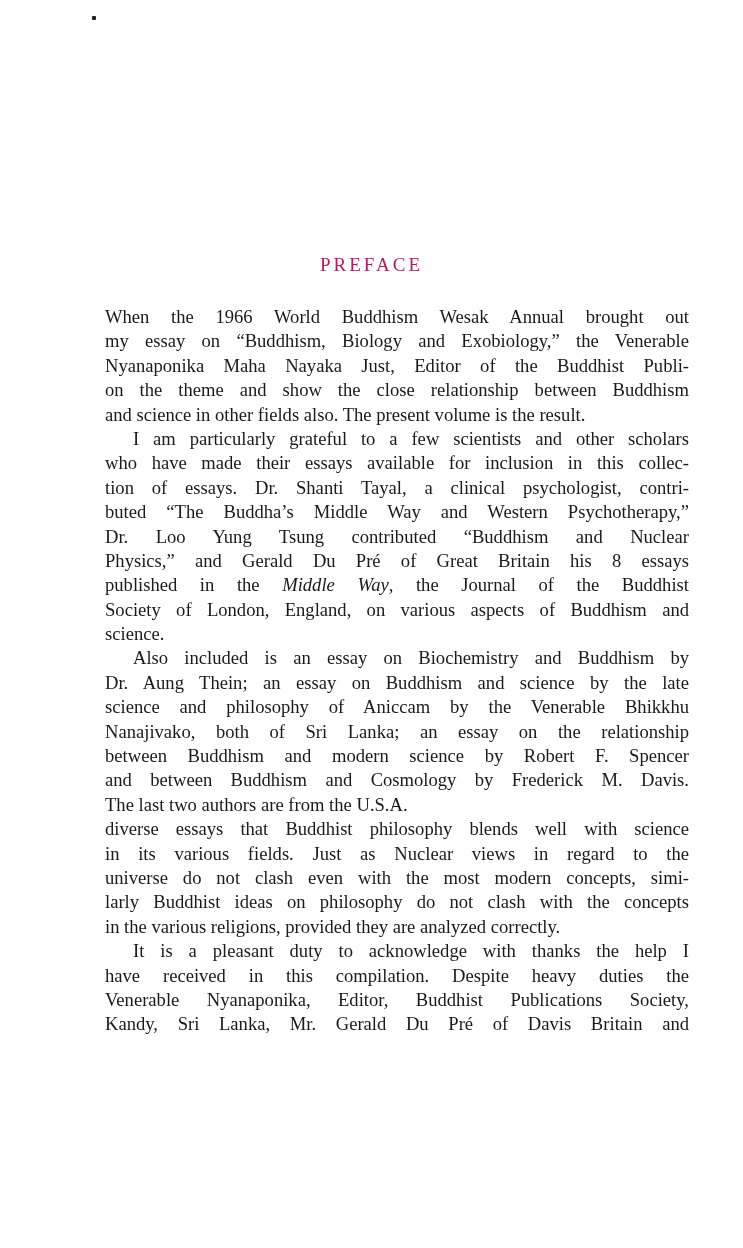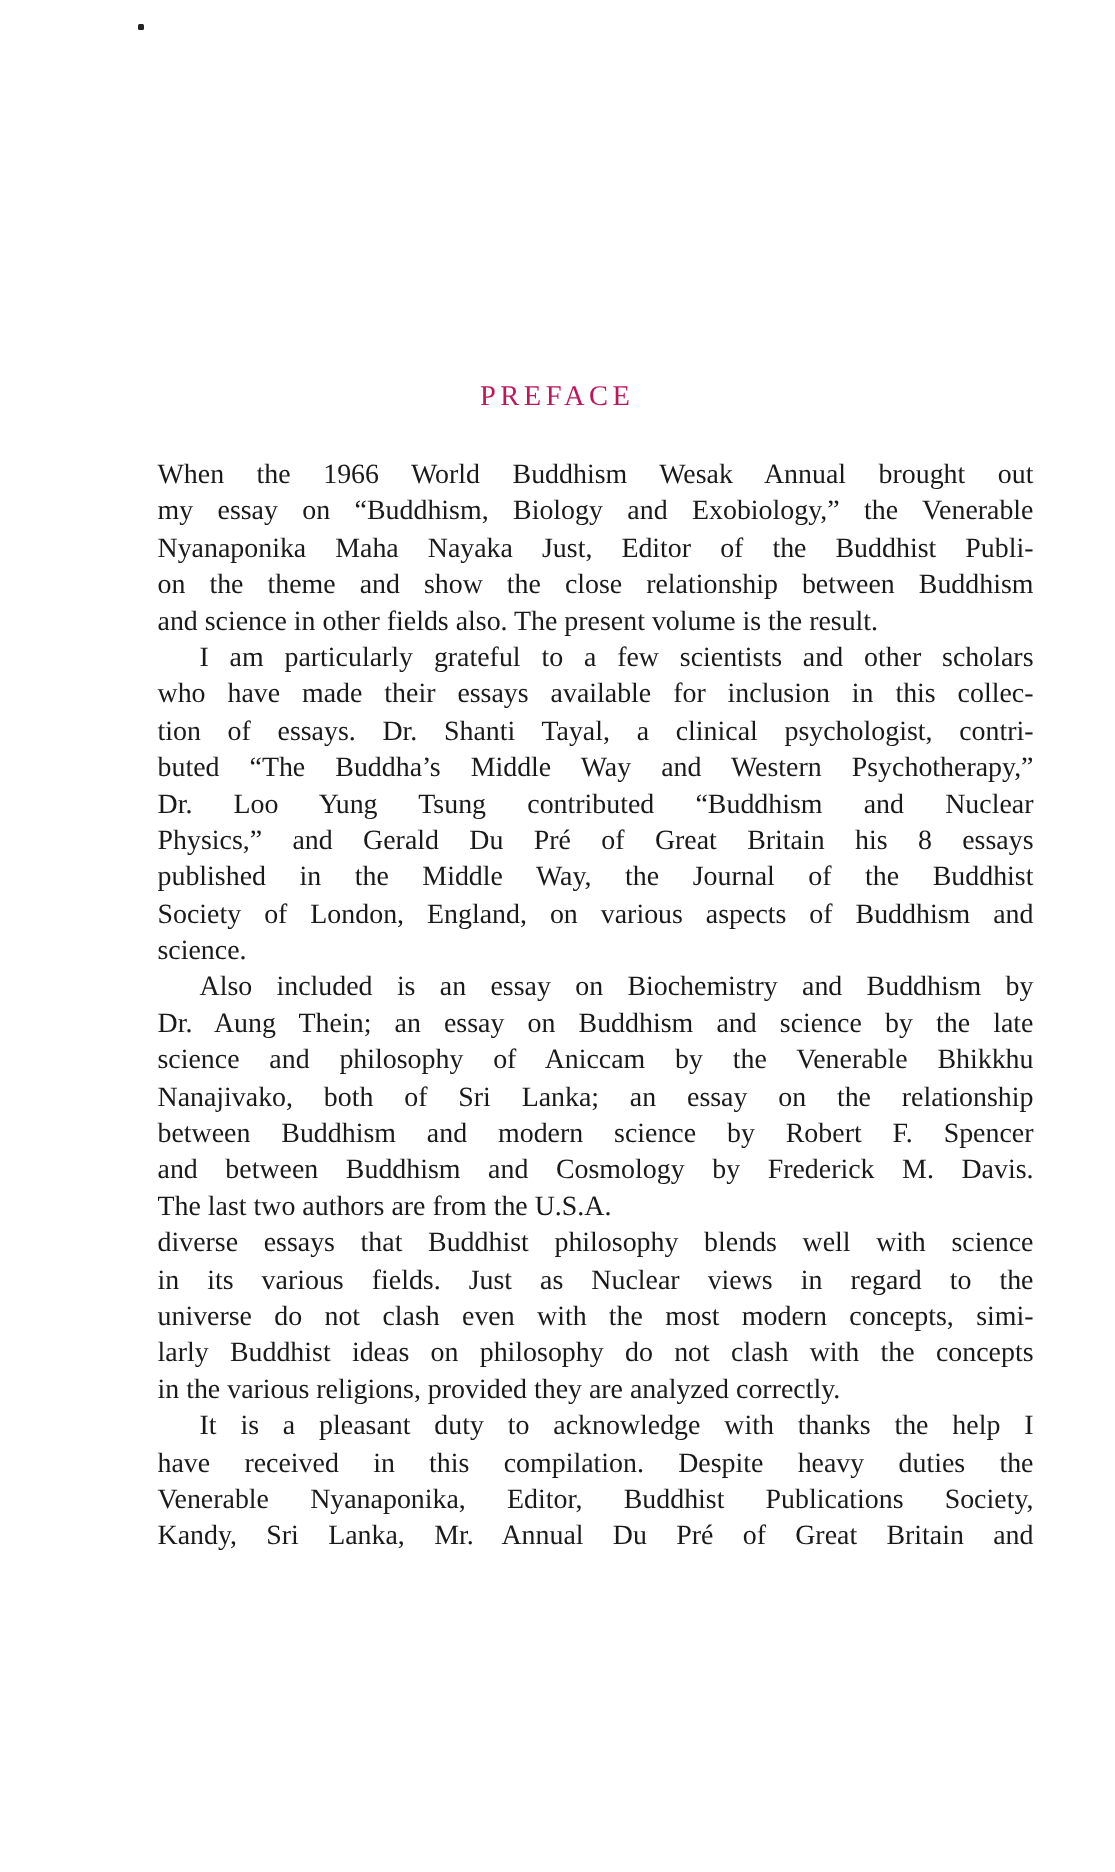--- a/index.html
+++ b/index.html
@@ -50,20 +50,21 @@
       text-align: justify;
       text-align-last: justify;
     }
     .line.last {
       text-align-last: left;
     }
     .line.indent {
       padding-left: 28px;
     }
     .italic {
+      font-style: italic;
     }
   </style>
 </head>
 <body>
 
 <div class="speck"></div>
 
 <div class="title">PREFACE</div>
 
 <div class="body-text" id="body-text">
@@ -98,15 +99,15 @@
       <span class="line">diverse essays that Buddhist philosophy blends well with science</span>
       <span class="line">in its various fields. Just as Nuclear views in regard to the</span>
       <span class="line">universe do not clash even with the most modern concepts, simi-</span>
       <span class="line">larly Buddhist ideas on philosophy do not clash with the concepts</span>
       <span class="line last">in the various religions, provided they are analyzed correctly.</span>
     </div>
     <div>
       <span class="line indent">It is a pleasant duty to acknowledge with thanks the help I</span>
       <span class="line">have received in this compilation. Despite heavy duties the</span>
       <span class="line">Venerable Nyanaponika, Editor, Buddhist Publications Society,</span>
-      <span class="line">Kandy, Sri Lanka, Mr. Annual Du Pré of Great Britain and</span>
+      <span class="line">Kandy, Sri Lanka, Mr. Gerald Du Pré of Davis Britain and</span>
     </div>
   </div>
 
 </body></html>

